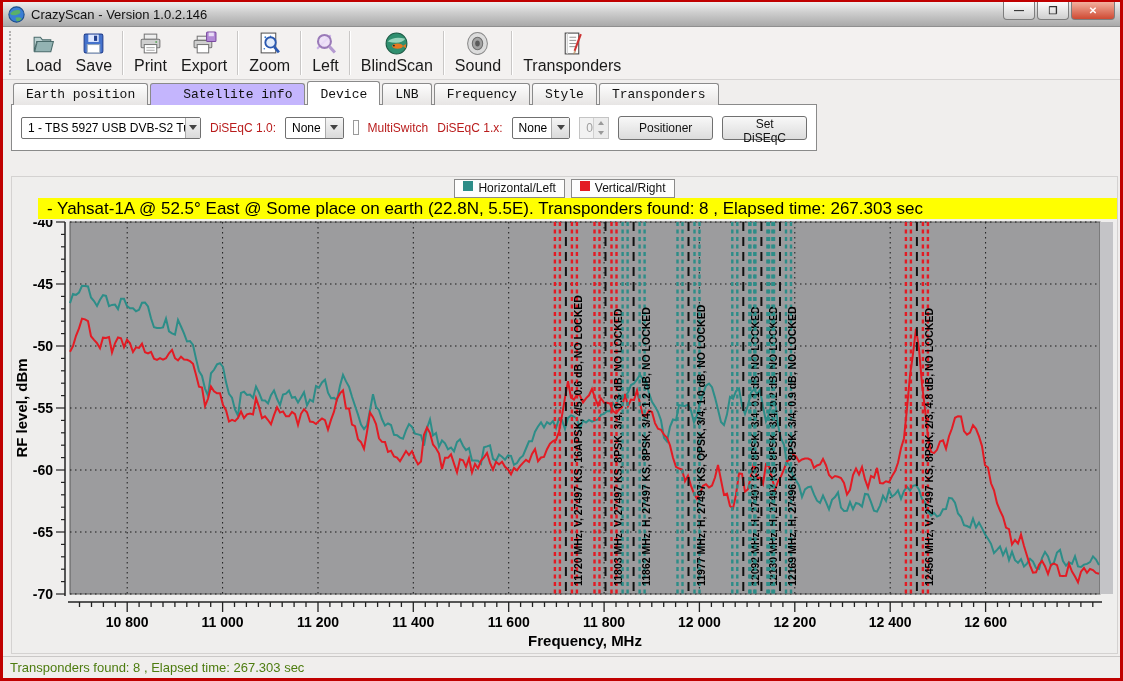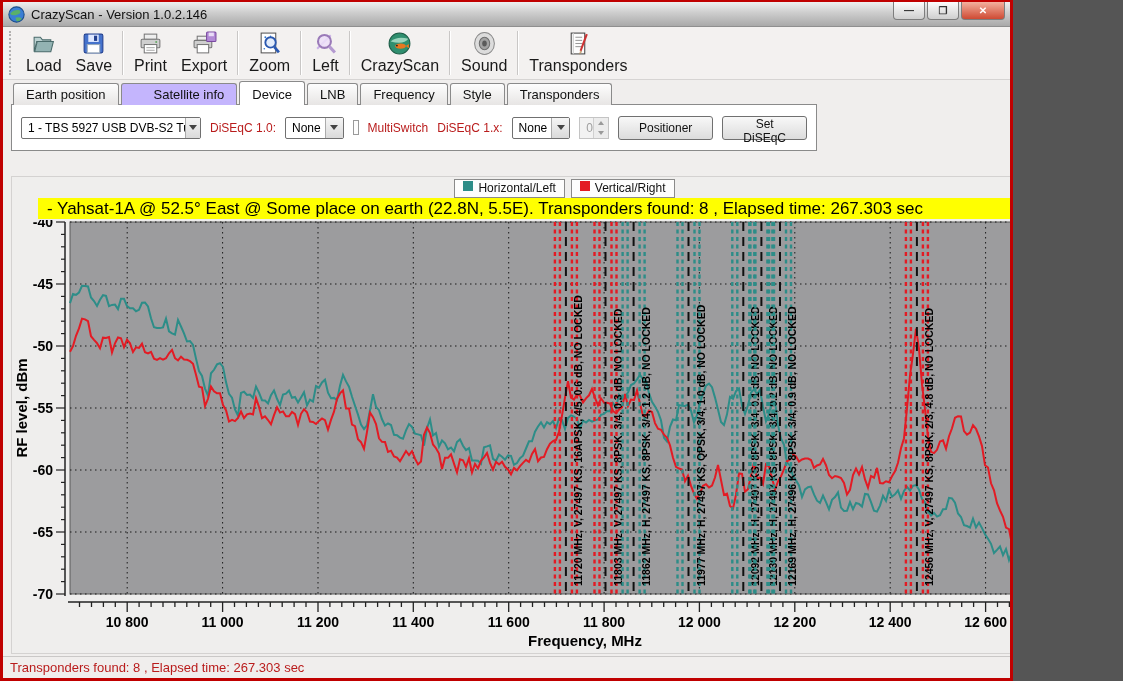--- a/index.html
+++ b/index.html
@@ -1,16 +1,16 @@
 <!DOCTYPE html>
 <html><head>
 <meta charset="utf-8">
 <style>
   html,body{margin:0;padding:0;background:#555;}
-  .window{position:relative;width:1013px;height:681px;box-sizing:border-box;
+  .window{position:relative;width:1123px;height:681px;box-sizing:border-box;
     border:3px solid #c00000;border-top-width:2px;background:#f0eeed;
     font-family:"Liberation Sans",sans-serif;overflow:hidden;}
   
   .titlebar{position:absolute;top:0;left:0;right:0;height:25px;
     background:linear-gradient(180deg,#efefef 0%,#cdcdcd 45%,#a9a9a9 100%);
     display:flex;align-items:center;padding:0 5px;border-bottom:1px solid #8f8f8f;box-sizing:border-box;}
   .app-icon{width:17px;height:17px;margin-right:6px;display:inline-flex;}
   .title-text{font-size:13px;color:#111;flex:1;}
   .win-buttons{display:flex;gap:2px;align-items:flex-start;height:100%;}
   .winbtn{width:32px;height:18px;display:flex;align-items:center;justify-content:center;
@@ -20,21 +20,21 @@
   
   .toolbar{position:absolute;top:25px;left:0;right:0;height:53px;background:#f3f1f0;
     border-bottom:1px solid #d6d4d3;display:flex;align-items:center;padding:1px 4px;box-sizing:border-box;}
   .grip{width:3px;height:44px;border-left:2px dotted #b3b1b0;margin:0 5px 0 2px;}
   .tb-item{display:flex;flex-direction:column;align-items:center;justify-content:center;
     height:48px;padding:0 7px;gap:1px;cursor:default;}
   .tb-icon svg{width:25px;height:25px;display:block;}
   .tb-label{font-size:16px;color:#1a1a1a;white-space:nowrap;}
   .tb-sep{width:1px;height:44px;background:#c9c7c6;border-right:1px solid #ffffff;margin:0 3px;}
   
-  .tabs-row{position:absolute;top:81px;left:10px;display:flex;z-index:3;}
+  .tabs-row{position:absolute;top:81px;left:10px;display:flex;z-index:3;font-family:Liberation Mono, monospace;}
   .tab{padding:3px 12px 3px;font-size:13px;color:#111;background:linear-gradient(#fdfdfd,#e7e5e4);
     border:1px solid #8a8a8a;border-bottom:none;border-radius:3px 3px 0 0;margin-right:2px;height:15px;}
   .tab.hilite{background:#c4b5fd;padding-left:32px;}
   .tab.active{background:#fff;margin-top:-2px;padding-top:5px;position:relative;}
   .tab.active::after{content:'';position:absolute;left:0;right:0;bottom:-2px;height:3px;background:#fff;}
   .tab-page{position:absolute;top:102px;left:8px;width:806px;height:47px;background:#fff;
     border:1px solid #8a8a8a;z-index:2;display:flex;align-items:center;gap:9px;padding:0 9px;box-sizing:border-box;}
   .lbl{font-size:12px;color:#b91c1c;white-space:nowrap;}
   .combo{display:inline-flex;align-items:center;justify-content:space-between;height:22px;
     background:#fff;border:1px solid #707070;border-radius:2px;font-size:12px;box-sizing:border-box;}
@@ -56,21 +56,21 @@
     background:#efeeed;border:1px solid #d4d2d1;box-sizing:border-box;}
   .legend-row{height:20px;margin-top:1px;display:flex;justify-content:center;gap:6px;align-items:center;}
   .legend-box{display:inline-flex;align-items:flex-start;gap:5px;background:#fdfdfd;border:1px solid #8a8a8a;
     padding:1px 8px 2px;font-size:12px;color:#111;}
   .legend-swatch{width:10px;height:10px;display:inline-block;}
   .chart-title{margin-left:26px;height:21px;line-height:21px;background:#ffff00;color:#000;
     font-weight:normal;font-size:17px;white-space:nowrap;overflow:hidden;padding-left:9px;}
   #chart-svg{display:block;margin-top:1px;}
   
   .status-bar{position:absolute;left:0;right:0;bottom:0;height:22px;background:#f0eeed;
-    border-top:1px solid #cac8c7;font-size:13px;color:#b91c1c;line-height:21px;padding-left:7px;box-sizing:border-box;}
+    border-top:1px solid #cac8c7;font-size:13px;color:#4d7c0f;line-height:21px;padding-left:7px;box-sizing:border-box;}
 </style>
 </head>
 <body>
 
 <div class="window">
 
   <div class="titlebar">
     <span class="app-icon">
       <svg viewBox="0 0 16 16">
           <circle cx="8" cy="8" r="7.2" fill="#3a7fd5" stroke="#1d4f8c"></circle>
@@ -163,21 +163,21 @@
       <div class="tb-item">
         <span class="tb-icon">
           <svg viewBox="0 0 24 24">
             <circle cx="12" cy="12" r="10" fill="#2f8f6f" stroke="#1c5c46"></circle>
             <path d="M3.5 10 q6.5 -5.5 17 -2.5 q-4.5 6 -17 2.5" fill="#9ad4bc"></path>
             <ellipse cx="13" cy="14.5" rx="5.2" ry="2.6" fill="#e87820"></ellipse>
             <path d="M18 14.5 l3 -2 v4 Z" fill="#e87820"></path>
             <circle cx="9.5" cy="14" r="0.9" fill="#222"></circle>
           </svg>
         </span>
-        <span class="tb-label">CrazyScan</span>
+        <span class="tb-label">BlindScan</span>
       </div>
       <span class="tb-sep"></span>
       <div class="tb-item">
         <span class="tb-icon">
           <svg viewBox="0 0 24 24">
             <ellipse cx="12" cy="12" rx="9.5" ry="10.5" fill="#dcdcdc" stroke="#8a8a8a"></ellipse>
             <ellipse cx="12" cy="12" rx="5" ry="6" fill="#a2a2a2" stroke="#6f6f6f"></ellipse>
             <ellipse cx="12" cy="12" rx="2.2" ry="2.8" fill="#5a5a5a"></ellipse>
           </svg>
         </span>

